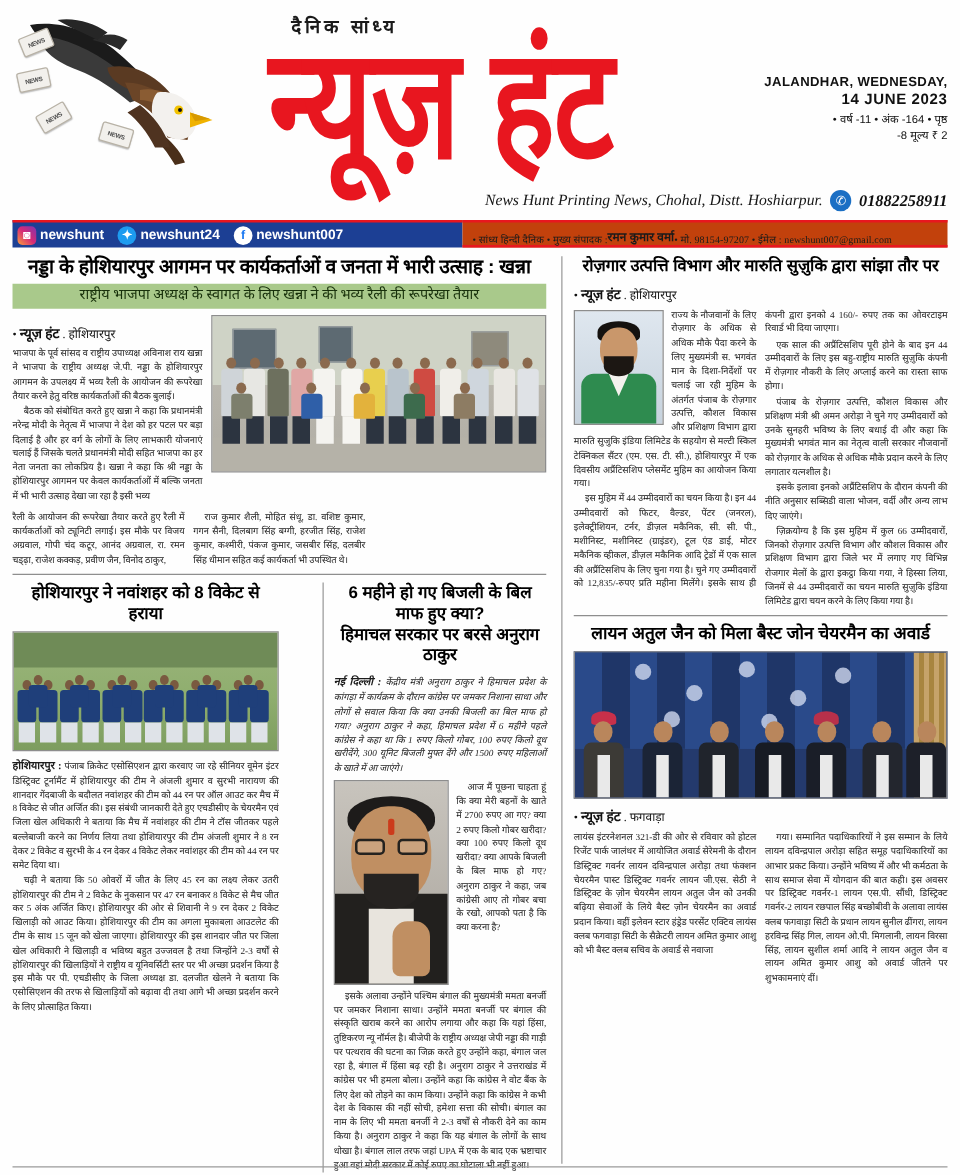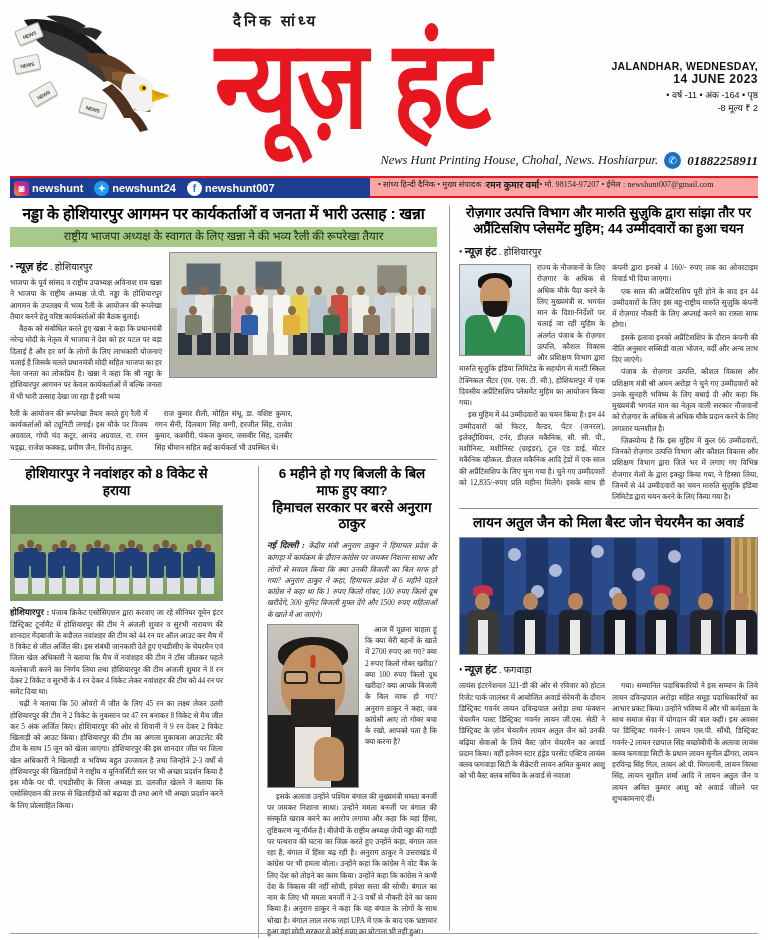--- a/index.html
+++ b/index.html
@@ -131,24 +131,24 @@
   }
   .ico-ig { background: linear-gradient(45deg,#f9a03c,#d62976,#8134af); }
   .ico-tw { background: #1d9bf0; border-radius: 50%; }
   .ico-fb { background: #ffffff; color: #1877f2; border-radius: 50%; }
   .soc-label {
     font-family: "Liberation Sans", sans-serif;
     font-size: 11px; font-weight: bold; color: #fff;
   }
   .social-right {
     flex: 1; height: 22px;
-    background: #fca5a5;
+    background: #c2410c;
     border-top: 2px solid #e8161f;
     border-bottom: 2px solid #e8161f;
-    display: flex; align-items: flex-start;
+    display: flex; align-items: flex-end;
     padding-left: 8px;
     font-size: 8px;
     color: #1a1a1a;
     letter-spacing: .1px;
   }
   .social-right b { font-size: 9.5px; }
 
   
   .content {
     position: absolute;
@@ -312,21 +312,21 @@
 
     <div class="date-zone">
       <div class="date-line1">JALANDHAR, WEDNESDAY,</div>
       <div class="date-line2">14 JUNE 2023</div>
       <div class="date-line3">• वर्ष -11  • अंक -164  • पृष्ठ</div>
       <div class="date-line4">-8 मूल्य ₹ 2</div>
     </div>
   </div>
 
   <div class="press-line">
-    <span class="press-text">News Hunt Printing House, Chohal, News. Hoshiarpur.</span>
+    <span class="press-text">News Hunt Printing News, Chohal, Distt. Hoshiarpur.</span>
     <span class="phone-badge">✆</span>
     <span class="phone-num">01882258911</span>
   </div>
 
   <div class="social-strip">
     <div class="social-left">
       <div class="soc-item">
         <span class="soc-ico ico-ig">◙</span>
         <span class="soc-label">newshunt</span>
       </div>
@@ -600,40 +600,39 @@
             </div>
           </div>
         </div>
       </div>
     </div>
 
     <div class="col-right">
 
       <div>
         <div class="hl-right">रोज़गार उत्पत्ति विभाग और मारुति सुज़ुकि द्वारा सांझा तौर पर</div>
-        <div class="hl-right">अप्रैंटिसशिप प्लेसमेंट मुहिम; 44 उम्मीदवारों का हुआ चयन</div>
 
         <div class="byline" style="margin-top:6px;">
           • <b>न्यूज़ हंट</b>
           . <span>होशियारपुर</span>
         </div>
 
         <div class="txt c2">
           <div class="photo rp">
             <div class="shirt"></div>
             <div class="collar"></div>
             <div class="hair"></div>
             <div class="face"></div>
             <div class="beard"></div>
           </div>
           <p class="noind">राज्य के नौजवानों के लिए रोज़गार के अधिक से अधिक मौके पैदा करने के लिए मुख्यमंत्री स. भगवंत मान के दिशा-निर्देशों पर चलाई जा रही मुहिम के अंतर्गत पंजाब के रोज़गार उत्पत्ति, कौशल विकास और प्रशिक्षण विभाग द्वारा मारुति सुजुकि इंडिया लिमिटेड के सहयोग से मल्टी स्किल टेक्निकल सैंटर (एम. एस. टी. सी.), होशियारपुर में एक दिवसीय अप्रैंटिसशिप प्लेसमेंट मुहिम का आयोजन किया गया।</p>
           <p>इस मुहिम में 44 उम्मीदवारों का चयन किया है। इन 44 उम्मीदवारों को फिटर, वैल्डर, पेंटर (जनरल), इलेक्ट्रीशियन, टर्नर, डीज़ल मकैनिक, सी. सी. पी., मशीनिस्ट, मशीनिस्ट (ग्राइंडर), टूल एंड डाई, मोटर मकैनिक व्हीकल, डीज़ल मकैनिक आदि ट्रेडों में एक साल की अप्रैंटिसशिप के लिए चुना गया है। चुने गए उम्मीदवारों को 12,835/-रुपए प्रति महीना मिलेंगे। इसके साथ ही कंपनी द्वारा इनको 4 160/- रुपए तक का ओवरटाइम रिवार्ड भी दिया जाएगा।</p>
           <p>एक साल की अप्रैंटिसशिप पूरी होने के बाद इन 44 उम्मीदवारों के लिए इस बहु-राष्ट्रीय मारुति सुज़ुकि कंपनी में रोज़गार नौकरी के लिए अप्लाई करने का रास्ता साफ होगा।</p>
+          <p>पंजाब के रोज़गार उत्पत्ति, कौशल विकास और प्रशिक्षण मंत्री श्री अमन अरोड़ा ने चुने गए उम्मीदवारों को उनके सुनहरी भविष्य के लिए बधाई दी और कहा कि मुख्यमंत्री भगवंत मान का नेतृत्व वाली सरकार नौजवानों को रोज़गार के अधिक से अधिक मौके प्रदान करने के लिए लगातार यत्नशील है।</p>
           <p>इसके इलावा इनको अप्रैंटिसशिप के दौरान कंपनी की नीति अनुसार सब्सिडी वाला भोजन, वर्दी और अन्य लाभ दिए जाएंगे।</p>
-          <p>पंजाब के रोज़गार उत्पत्ति, कौशल विकास और प्रशिक्षण मंत्री श्री अमन अरोड़ा ने चुने गए उम्मीदवारों को उनके सुनहरी भविष्य के लिए बधाई दी और कहा कि मुख्यमंत्री भगवंत मान का नेतृत्व वाली सरकार नौजवानों को रोज़गार के अधिक से अधिक मौके प्रदान करने के लिए लगातार यत्नशील है।</p>
           <p>ज़िक्रयोग्य है कि इस मुहिम में कुल 66 उम्मीदवारों, जिनको रोज़गार उत्पत्ति विभाग और कौशल विकास और प्रशिक्षण विभाग द्वारा जिले भर में लगाए गए विभिन्न रोजगार मेलों के द्वारा इकट्ठा किया गया, ने हिस्सा लिया, जिनमें से 44 उम्मीदवारों का चयन मारुति सुज़ुकि इंडिया लिमिटेड द्वारा चयन करने के लिए किया गया है।</p>
         </div>
       </div>
 
       <div class="divider-h"></div>
 
       <div>
         <div class="hl-right" style="font-size:13.8px;">लायन अतुल जैन को मिला बैस्ट जोन चेयरमैन का अवार्ड</div>
 
         <div class="photo lp" style="margin-top:5px;">

